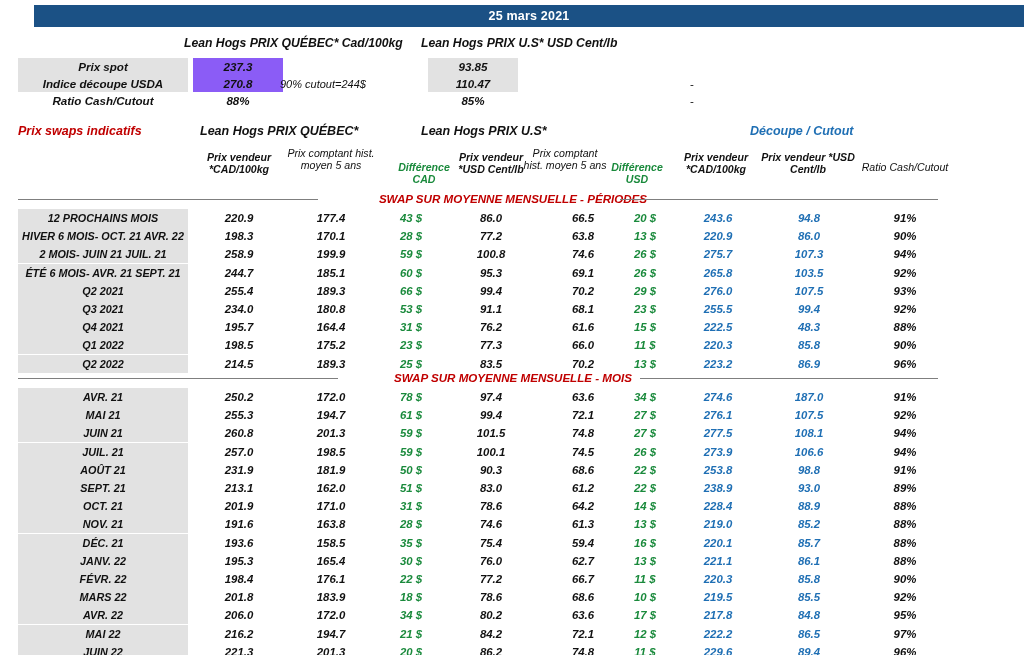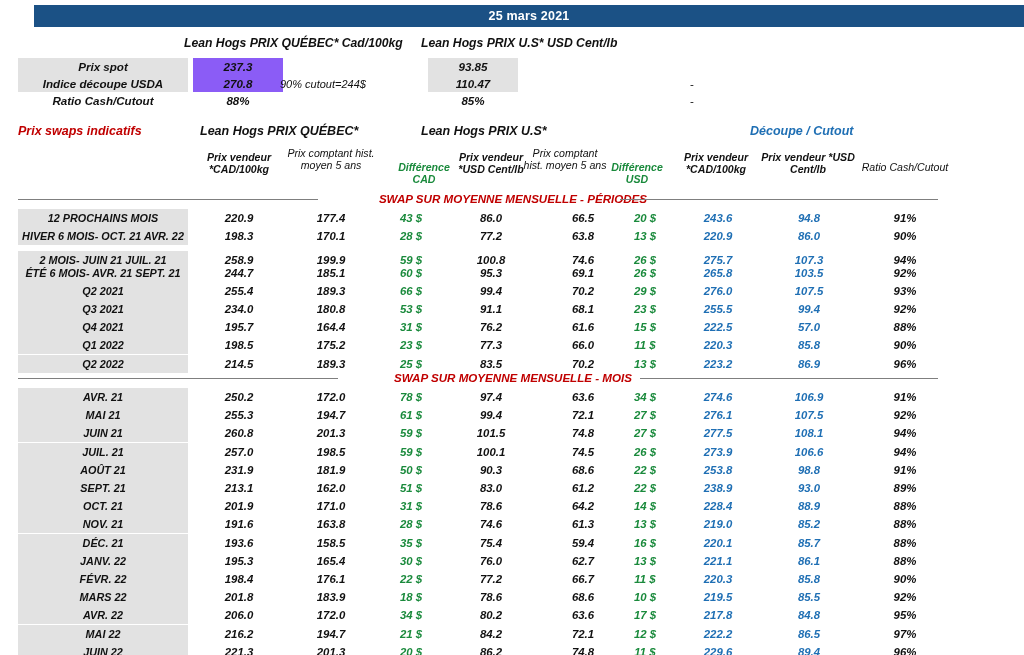--- a/index.html
+++ b/index.html
@@ -274,21 +274,21 @@
         <span class="c num col-qcv">198.3</span>
         <span class="c num col-qch">170.1</span>
         <span class="c num col-dcad">28 $</span>
         <span class="c num col-usv">77.2</span>
         <span class="c num col-ush">63.8</span>
         <span class="c num col-dusd">13 $</span>
         <span class="c num col-ccad">220.9</span>
         <span class="c num col-cusd">86.0</span>
         <span class="c num col-ratio">90%</span>
       </div>
-      <div class="datarow" style="top: 245.4px; margin-top: 6px;">
+      <div class="datarow" style="top: 245.4px;">
         <span class="c lbl">2 MOIS- JUIN 21 JUIL. 21</span>
         <span class="c num col-qcv">258.9</span>
         <span class="c num col-qch">199.9</span>
         <span class="c num col-dcad">59 $</span>
         <span class="c num col-usv">100.8</span>
         <span class="c num col-ush">74.6</span>
         <span class="c num col-dusd">26 $</span>
         <span class="c num col-ccad">275.7</span>
         <span class="c num col-cusd">107.3</span>
         <span class="c num col-ratio">94%</span>
@@ -331,21 +331,21 @@
       </div>
       <div class="datarow" style="top: 318.2px;">
         <span class="c lbl">Q4 2021</span>
         <span class="c num col-qcv">195.7</span>
         <span class="c num col-qch">164.4</span>
         <span class="c num col-dcad">31 $</span>
         <span class="c num col-usv">76.2</span>
         <span class="c num col-ush">61.6</span>
         <span class="c num col-dusd">15 $</span>
         <span class="c num col-ccad">222.5</span>
-        <span class="c num col-cusd">57.0</span>
+        <span class="c num col-cusd">48.3</span>
         <span class="c num col-ratio">88%</span>
       </div>
       <div class="datarow" style="top: 336.4px;">
         <span class="c lbl">Q1 2022</span>
         <span class="c num col-qcv">198.5</span>
         <span class="c num col-qch">175.2</span>
         <span class="c num col-dcad">23 $</span>
         <span class="c num col-usv">77.3</span>
         <span class="c num col-ush">66.0</span>
         <span class="c num col-dusd">11 $</span>
@@ -374,21 +374,21 @@
   <div id="months-rows">
       <div class="datarow" style="top: 388px;">
         <span class="c lbl">AVR. 21</span>
         <span class="c num col-qcv">250.2</span>
         <span class="c num col-qch">172.0</span>
         <span class="c num col-dcad">78 $</span>
         <span class="c num col-usv">97.4</span>
         <span class="c num col-ush">63.6</span>
         <span class="c num col-dusd">34 $</span>
         <span class="c num col-ccad">274.6</span>
-        <span class="c num col-cusd">106.9</span>
+        <span class="c num col-cusd">187.0</span>
         <span class="c num col-ratio">91%</span>
       </div>
       <div class="datarow" style="top: 406.2px;">
         <span class="c lbl">MAI 21</span>
         <span class="c num col-qcv">255.3</span>
         <span class="c num col-qch">194.7</span>
         <span class="c num col-dcad">61 $</span>
         <span class="c num col-usv">99.4</span>
         <span class="c num col-ush">72.1</span>
         <span class="c num col-dusd">27 $</span>

